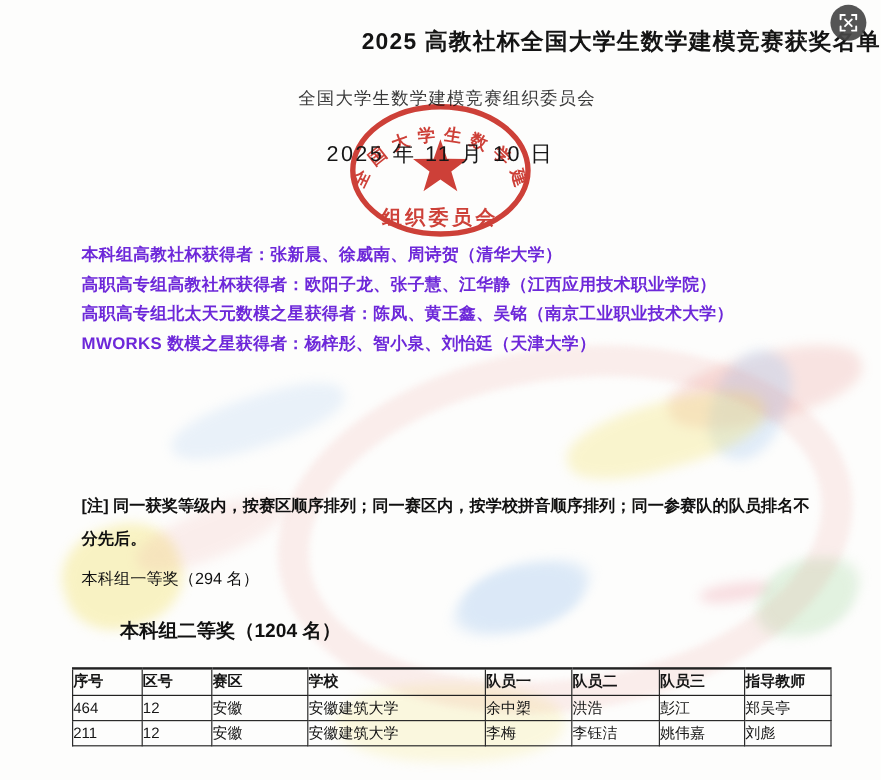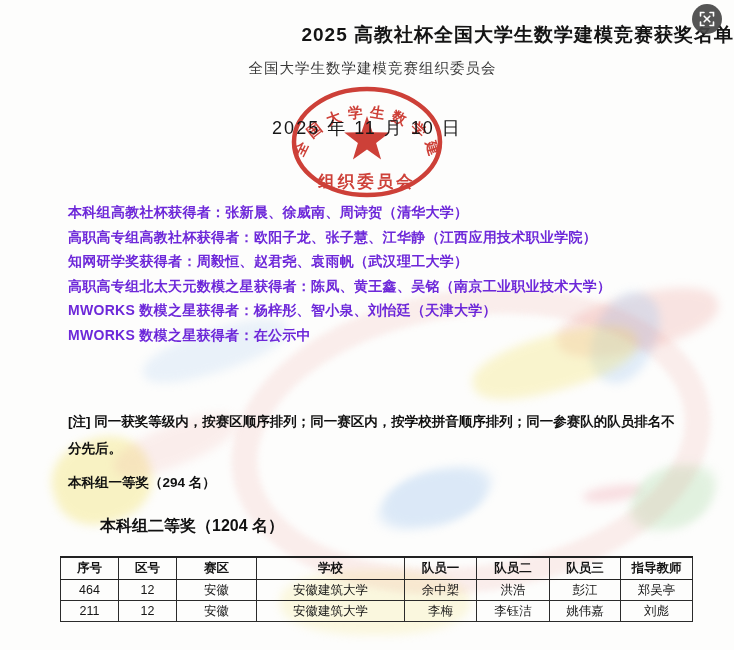--- a/index.html
+++ b/index.html
@@ -10,21 +10,21 @@
   }
   .page{position:absolute;inset:0;background:#fdfdfc;}
   
   .wm{position:absolute;border-radius:45%;filter:blur(5px);pointer-events:none;}
   
   .doc-title{
     position:absolute;top:22px;left:0;right:0;text-align:right;
     font-size:19px;font-weight:bold;letter-spacing:1px;color:#141414;
   }
   .doc-subtitle{
-    position:absolute;top:59px;left:0;right:0;text-align:center;
+    position:absolute;top:73px;left:0;right:0;text-align:center;
     font-size:14.5px;color:#3a3a3a;letter-spacing:1px;z-index:1;padding-left:11px;
   }
   .doc-date{
     position:absolute;top:116px;left:0;right:0;text-align:center;
     font-size:18px;color:#161616;letter-spacing:2px;z-index:3;
   }
   
   .stamp{
     position:absolute;left:287px;top:82px;width:160px;height:120px;
     z-index:2;opacity:.88;mix-blend-mode:multiply;
@@ -33,30 +33,30 @@
   .awards{position:absolute;top:200px;left:68px;right:36px;z-index:2;}
   .award-line{
     font-size:14px;font-weight:bold;line-height:24.5px;color:#6d28d9;
     white-space:nowrap;letter-spacing:.3px;
   }
   
   .note{
     position:absolute;top:408px;left:68px;width:608px;
     font-size:13.5px;font-weight:bold;line-height:27px;color:#101010;z-index:2;
   }
-  .section-1{position:absolute;top:474px;left:68px;font-size:13.5px;font-weight:bold;z-index:2;}
+  .section-1{position:absolute;top:474px;left:68px;font-size:13.5px;font-weight:normal;z-index:2;}
   .section-2{position:absolute;top:516px;left:100px;font-size:16px;font-weight:bold;z-index:2;}
   
   table.results{
     position:absolute;left:60px;top:556px;width:632px;z-index:2;
     border-collapse:collapse;table-layout:fixed;background:transparent;
     font-size:12.5px;color:#151515;
   }
   table.results th,table.results td{
-    border:1px solid #2b2b2b;text-align:center;padding:0;height:20px;
+    border:1px solid #2b2b2b;text-align:left;padding:0;height:20px;
     overflow:hidden;white-space:nowrap;background:transparent;
   }
   table.results th{font-weight:bold;border-top:2px solid #222;height:21px;}
   table.results tr:first-child th{border-bottom:1.5px solid #222;}
   col.c1{width:58px}col.c2{width:58px}col.c3{width:80px}col.c4{width:148px}
   col.c5{width:72px}col.c6{width:73px}col.c7{width:71px}col.c8{width:72px}
   
   .fs-btn{
     position:absolute;top:4px;right:12px;width:30px;height:30px;border-radius:50%;
     background:rgba(70,70,70,.92);display:flex;align-items:center;justify-content:center;
@@ -94,24 +94,22 @@
         <textPath href="#arc" startOffset="6">全国大学生数学建模竞赛</textPath>
       </text>
       <polygon fill="#c9251c" points="80,34 85.6,50.2 102.8,50.6 89.1,61 94.1,77.4 80,67.6 65.9,77.4 70.9,61 57.2,50.6 74.4,50.2"></polygon>
       <text x="80" y="105" text-anchor="middle" font-size="16.5" font-weight="bold" fill="#c9251c" letter-spacing="3" font-family="'DejaVu Sans',sans-serif">组织委员会</text>
     </svg>
   </div>
 
   <div class="awards" id="awards">
       <div class="award-line">本科组高教社杯获得者：张新晨、徐威南、周诗贺（清华大学）</div>
       <div class="award-line">高职高专组高教社杯获得者：欧阳子龙、张子慧、江华静（江西应用技术职业学院）</div>
-      <div class="award-line">知网研学奖获得者：周毅恒、赵君尧、袁雨帆（武汉理工大学）</div>
       <div class="award-line">高职高专组北太天元数模之星获得者：陈凤、黄王鑫、吴铭（南京工业职业技术大学）</div>
       <div class="award-line">MWORKS 数模之星获得者：杨梓彤、智小泉、刘怡廷（天津大学）</div>
-      <div class="award-line">MWORKS 数模之星获得者：在公示中</div>
     </div>
 
   <div class="note">[注] 同一获奖等级内，按赛区顺序排列；同一赛区内，按学校拼音顺序排列；同一参赛队的队员排名不分先后。</div>
 
   <div class="section-1">本科组一等奖（294 名）</div>
   <div class="section-2">本科组二等奖（1204 名）</div>
 
   <table class="results">
     <colgroup>
       <col class="c1">

